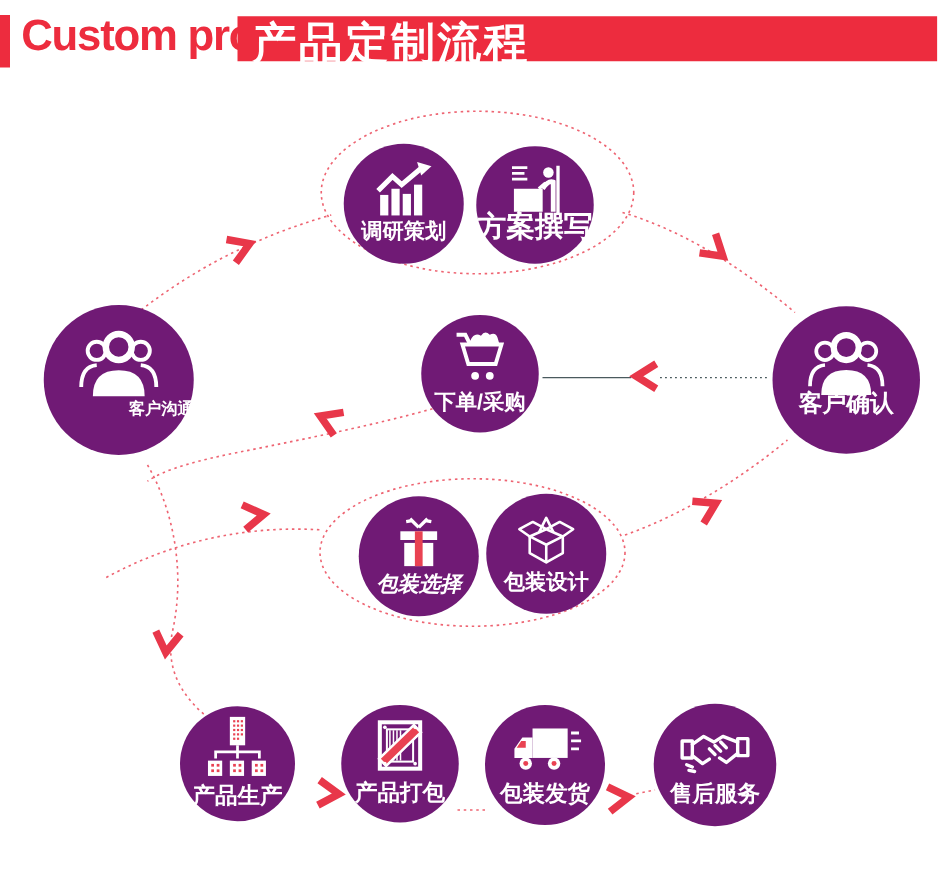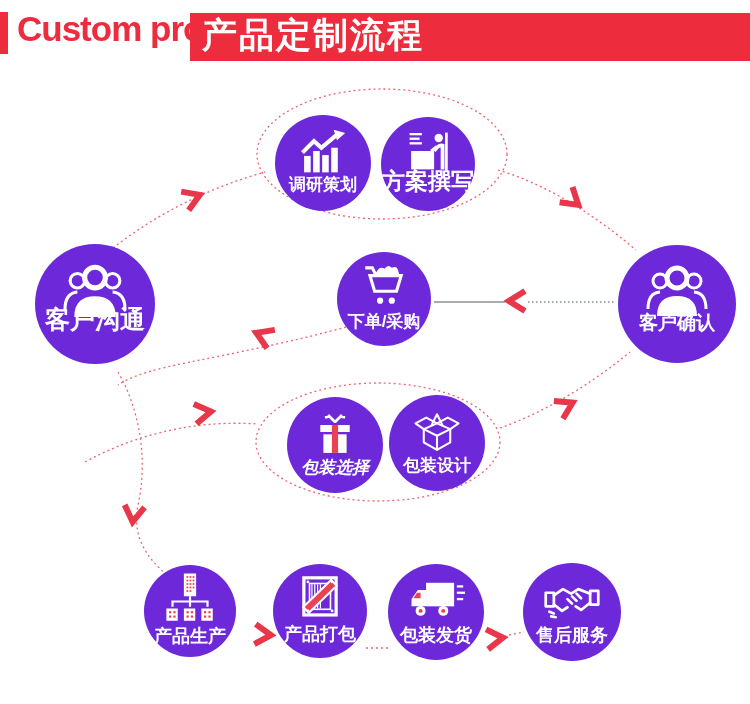--- a/index.html
+++ b/index.html
@@ -3,30 +3,30 @@
 <meta charset="utf-8">
 <style>
   html,body{margin:0;padding:0;background:#fff;}
   #stage{
     position:relative;width:750px;height:704px;overflow:hidden;background:#fff;
     font-family:"Liberation Sans","DejaVu Sans",sans-serif;
   }
   
   .accent-bar{position:absolute;left:0;top:12px;width:8px;height:42px;background:#ed2c3e;}
   .title-en{position:absolute;left:17px;top:9px;font-size:35px;font-weight:bold;color:#ed2c3e;letter-spacing:-1px;white-space:nowrap;}
-  .banner{position:absolute;left:190px;top:13px;width:560px;height:48px;background:#ed2c3e;}
+  .banner{position:absolute;left:190px;top:13px;width:560px;height:36px;background:#ed2c3e;}
   .banner span{display:block;color:#fff;font-weight:bold;font-size:35px;line-height:44px;padding-left:12px;letter-spacing:2px;white-space:nowrap;}
   
   svg.overlay{position:absolute;left:0;top:0;pointer-events:none;}
   
-  .node{position:absolute;border-radius:50%;background:#6d28d9;}
+  .node{position:absolute;border-radius:50%;background:#701a75;}
   .node .lbl{position:absolute;left:0;right:0;text-align:center;color:#fff;font-weight:bold;white-space:nowrap;}
   .node svg.ic{position:absolute;left:50%;transform:translateX(-50%);}
   .n-comm       {left:35px;  top:244px; width:120px;height:120px;}
-  .n-comm .ic   {width:68px;height:58px;top:17px;}   .n-comm .lbl{bottom:28px;font-size:25px;}
+  .n-comm .ic   {width:68px;height:58px;top:17px;}   .n-comm .lbl{bottom:28px;font-size:13px;text-align:right;}
   .n-confirm    {left:618px; top:245px; width:118px;height:118px;}
   .n-confirm .ic{width:66px;height:56px;top:17px;}   .n-confirm .lbl{bottom:27px;font-size:19px;}
   .n-research   {left:275px; top:115px; width:96px;height:96px;}
   .n-research .ic{width:54px;height:46px;top:13px;}  .n-research .lbl{bottom:15px;font-size:17px;}
   .n-proposal   {left:381px; top:117px; width:94px;height:94px;}
   .n-proposal .ic{width:50px;height:46px;top:11px;}  .n-proposal .lbl{bottom:14px;font-size:23px;}
   .n-order      {left:337px; top:252px; width:94px;height:94px;}
   .n-order .ic  {width:50px;height:48px;top:9px;}    .n-order .lbl{bottom:13px;font-size:17px;}
   .n-pkgselect  {left:287px; top:397px; width:96px;height:96px;font-style:italic;}
   .n-pkgselect .ic{width:50px;height:48px;top:11px;} .n-pkgselect .lbl{bottom:14px;font-size:17px;}

